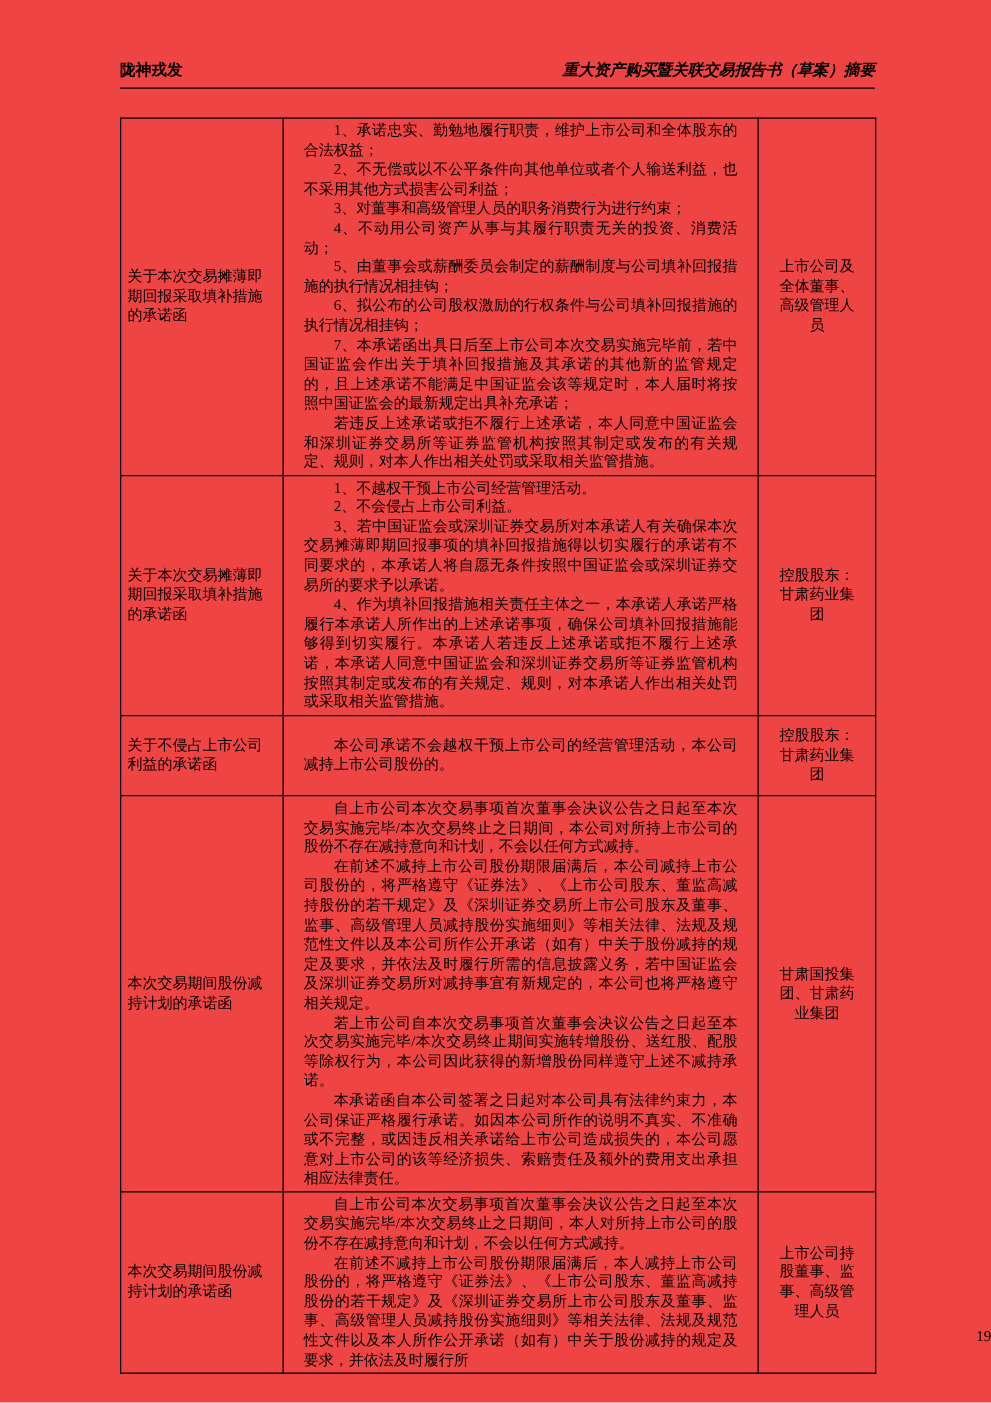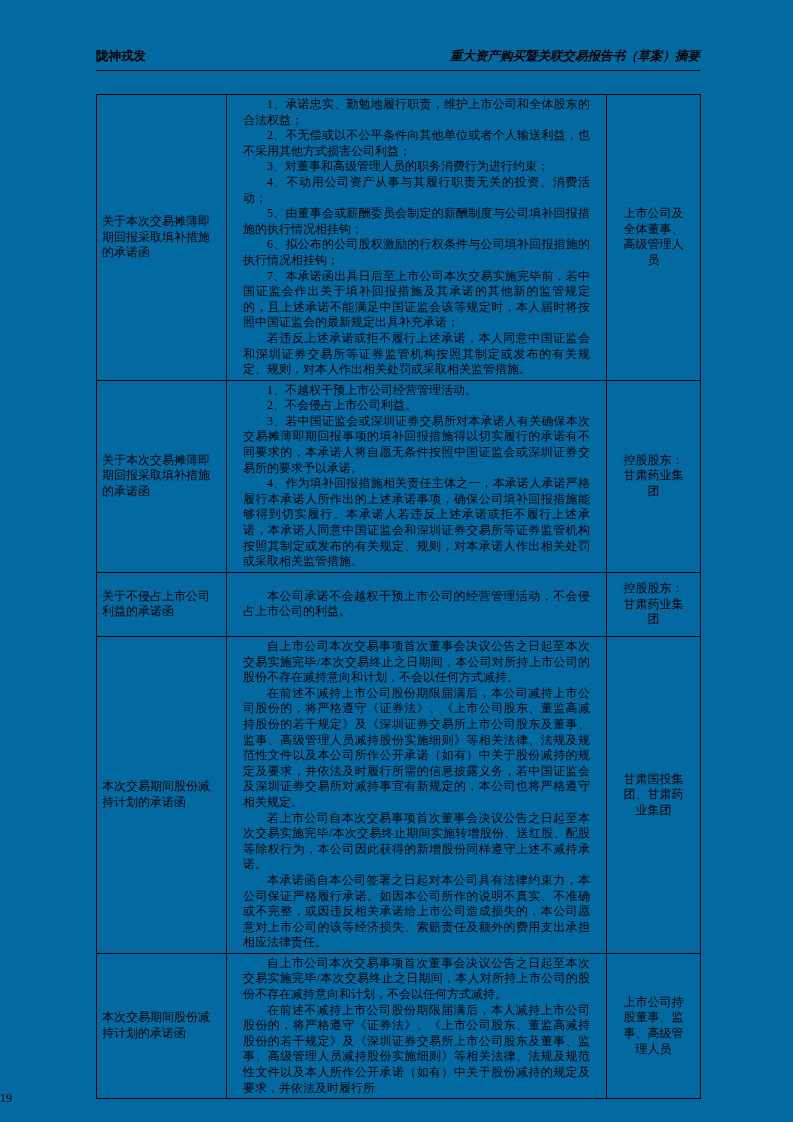--- a/index.html
+++ b/index.html
@@ -1,20 +1,20 @@
 <!DOCTYPE html>
 <html><head>
 <meta charset="utf-8">
 <style>
   html, body { margin:0; padding:0; background:#e8e8e8; }
   .page {
     position:relative;
     width:793px; height:1122px;
     margin:0 auto;
-    background:#0369a1;
+    background:#ef4444;
     font-family:"Liberation Serif","DejaVu Serif",serif;
     color:#000;
     overflow:hidden;
   }
   .header {
     position:absolute;
     top:48px; left:96px; width:604px;
     display:flex; justify-content:space-between; align-items:flex-end;
     font-size:12.5px; font-weight:bold;
     padding-bottom:5px;
@@ -34,22 +34,22 @@
   .doc-table td {
     border:1px solid #000;
     vertical-align:middle;
     padding:2px 16px;
   }
   td.label-cell  { text-align:left;  padding:16px 5px; }
   td.content-cell p { margin:0; text-indent:2em; text-align:justify; }
   td.party-cell  { text-align:center; }
   .footer {
     position:absolute;
-    top:1091px; left:0; width:100%;
-    text-align:left;
+    top:1062px; left:0; width:100%;
+    text-align:right;
     font-size:12px;
   }
 </style>
 </head>
 <body>
 
 <div class="page">
 
   <div class="header">
     <span class="header-left">陇神戎发</span>
@@ -83,21 +83,21 @@
             <p>1、不越权干预上市公司经营管理活动。</p>
             <p>2、不会侵占上市公司利益。</p>
             <p>3、若中国证监会或深圳证券交易所对本承诺人有关确保本次交易摊薄即期回报事项的填补回报措施得以切实履行的承诺有不同要求的，本承诺人将自愿无条件按照中国证监会或深圳证券交易所的要求予以承诺。</p>
             <p>4、作为填补回报措施相关责任主体之一，本承诺人承诺严格履行本承诺人所作出的上述承诺事项，确保公司填补回报措施能够得到切实履行。本承诺人若违反上述承诺或拒不履行上述承诺，本承诺人同意中国证监会和深圳证券交易所等证券监管机构按照其制定或发布的有关规定、规则，对本承诺人作出相关处罚或采取相关监管措施。</p>
           </td>
           <td class="party-cell">控股股东：甘肃药业集团</td>
         </tr>
         <tr>
           <td class="label-cell">关于不侵占上市公司利益的承诺函</td>
           <td class="content-cell">
-            <p>本公司承诺不会越权干预上市公司的经营管理活动，不会侵占上市公司的利益。</p>
+            <p>本公司承诺不会越权干预上市公司的经营管理活动，本公司减持上市公司股份的。</p>
           </td>
           <td class="party-cell">控股股东：甘肃药业集团</td>
         </tr>
         <tr>
           <td class="label-cell">本次交易期间股份减持计划的承诺函</td>
           <td class="content-cell">
             <p>自上市公司本次交易事项首次董事会决议公告之日起至本次交易实施完毕/本次交易终止之日期间，本公司对所持上市公司的股份不存在减持意向和计划，不会以任何方式减持。</p>
             <p>在前述不减持上市公司股份期限届满后，本公司减持上市公司股份的，将严格遵守《证券法》、《上市公司股东、董监高减持股份的若干规定》及《深圳证券交易所上市公司股东及董事、监事、高级管理人员减持股份实施细则》等相关法律、法规及规范性文件以及本公司所作公开承诺（如有）中关于股份减持的规定及要求，并依法及时履行所需的信息披露义务，若中国证监会及深圳证券交易所对减持事宜有新规定的，本公司也将严格遵守相关规定。</p>
             <p>若上市公司自本次交易事项首次董事会决议公告之日起至本次交易实施完毕/本次交易终止期间实施转增股份、送红股、配股等除权行为，本公司因此获得的新增股份同样遵守上述不减持承诺。</p>
             <p>本承诺函自本公司签署之日起对本公司具有法律约束力，本公司保证严格履行承诺。如因本公司所作的说明不真实、不准确或不完整，或因违反相关承诺给上市公司造成损失的，本公司愿意对上市公司的该等经济损失、索赔责任及额外的费用支出承担相应法律责任。</p>

